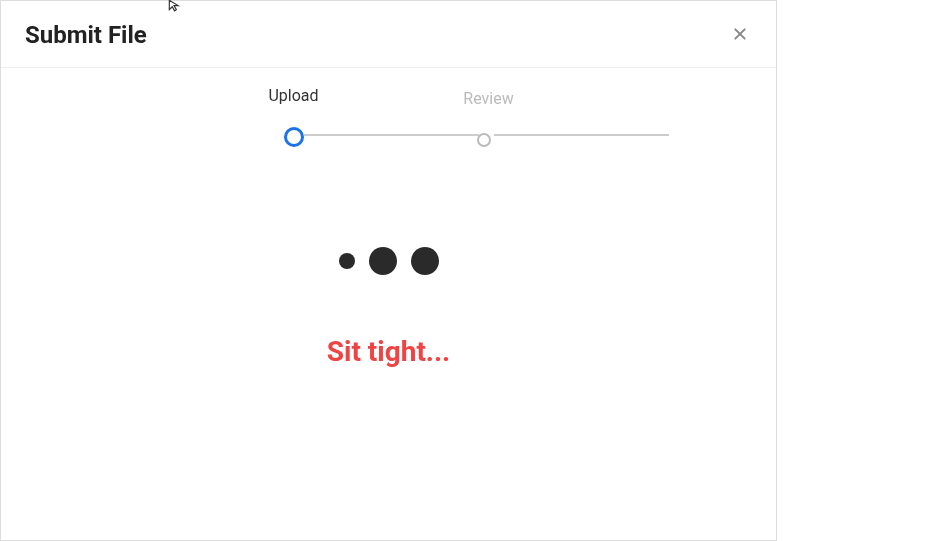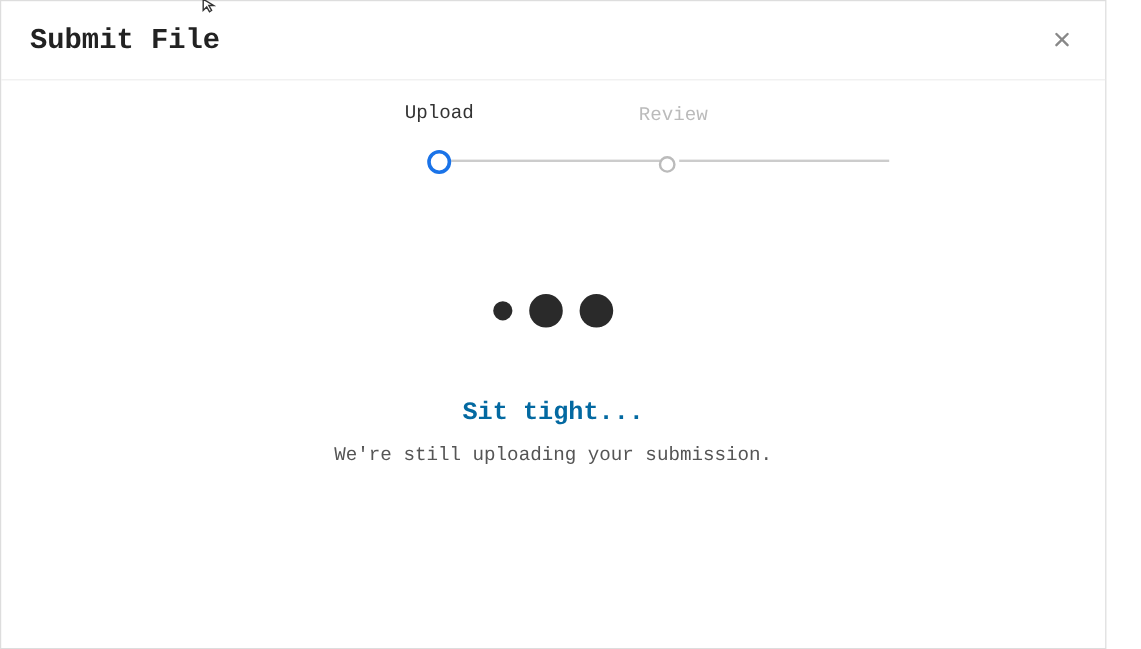--- a/index.html
+++ b/index.html
@@ -8,26 +8,25 @@
       padding: 0;
     }
     body {
       font-family: -apple-system, BlinkMacSystemFont, "Segoe UI", Roboto, "Helvetica Neue", Arial, sans-serif;
       background: #fff;
       width: 951px;
       height: 541px;
       overflow: hidden;
     }
     .modal {
-      width: 922px;
+      width: 777px;
       height: 541px;
       border: 1px solid #ddd;
       background: #fff;
       position: relative;
-      font-family: Liberation Mono, monospace;
     }
     .modal-header {
       display: flex;
       justify-content: space-between;
       align-items: center;
       padding: 20px 24px 18px 24px;
       border-bottom: 1px solid #eee;
     }
     .modal-title {
       font-size: 24px;
@@ -50,21 +49,21 @@
     }
     .stepper {
       display: flex;
       justify-content: center;
       align-items: flex-start;
       padding: 18px 0 0 0;
       position: relative;
     }
     .stepper-inner {
       display: flex;
-      align-items: center;
+      align-items: flex-end;
       position: relative;
     }
     .step {
       display: flex;
       flex-direction: column;
       align-items: center;
       position: relative;
       width: 190px;
     }
     .step-label {
@@ -151,23 +150,23 @@
     }
     .dot2 {
       width: 28px;
       height: 28px;
     }
     .dot3 {
       width: 28px;
       height: 28px;
     }
     .status-title {
-      font-size: 21px;
+      font-size: 28px;
       font-weight: 700;
-      color: #0369a1;
+      color: #ef4444;
       margin-bottom: 14px;
     }
     .status-text {
       font-size: 16px;
       color: #555;
     }
   </style>
 </head>
 <body>
 
@@ -209,16 +208,15 @@
     </div>
   </div>
 
   <div class="content">
     <div class="loader">
       <span class="dot dot1"></span>
       <span class="dot dot2"></span>
       <span class="dot dot3"></span>
     </div>
     <div class="status-title">Sit tight...</div>
-    <div class="status-text">We're still uploading your submission.</div>
   </div>
 
 </div>
 
 </body></html>

